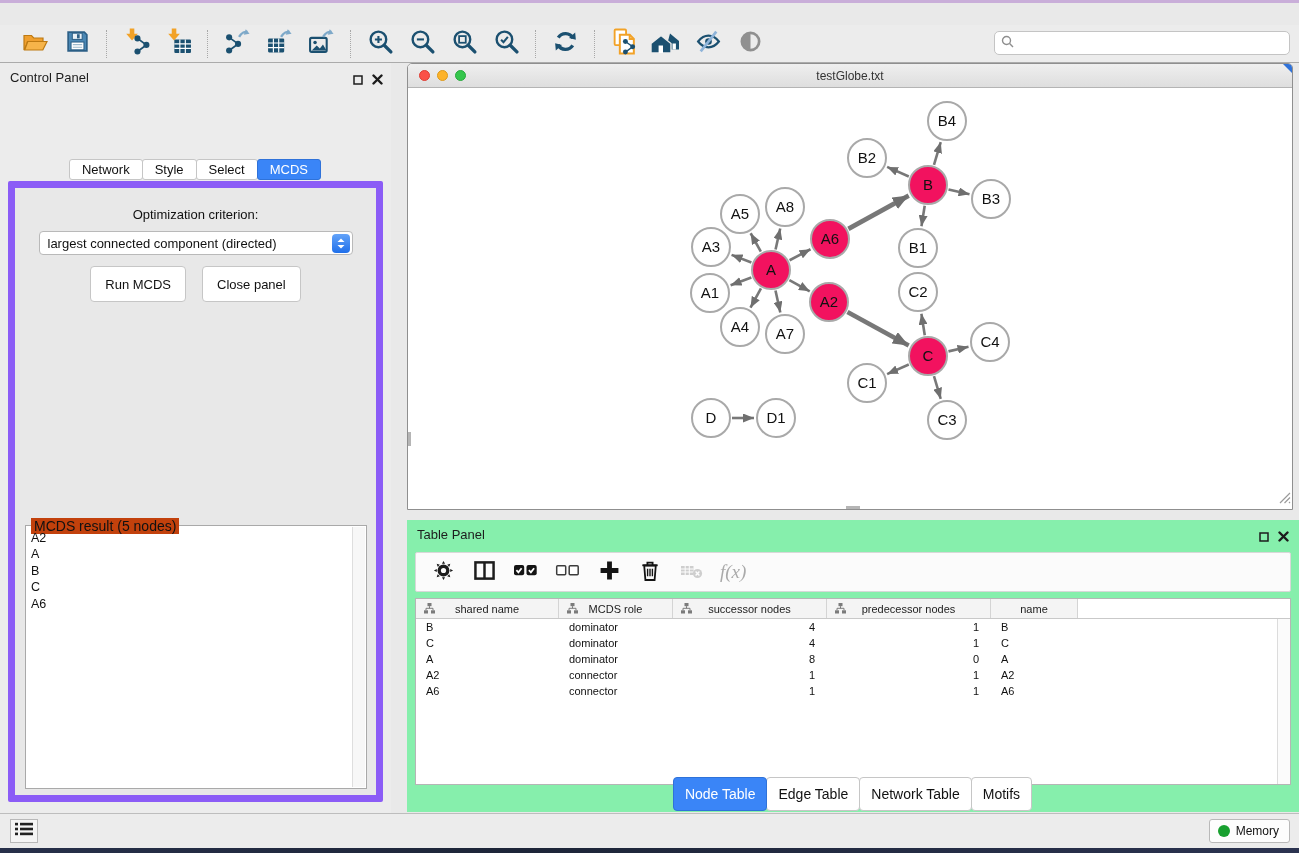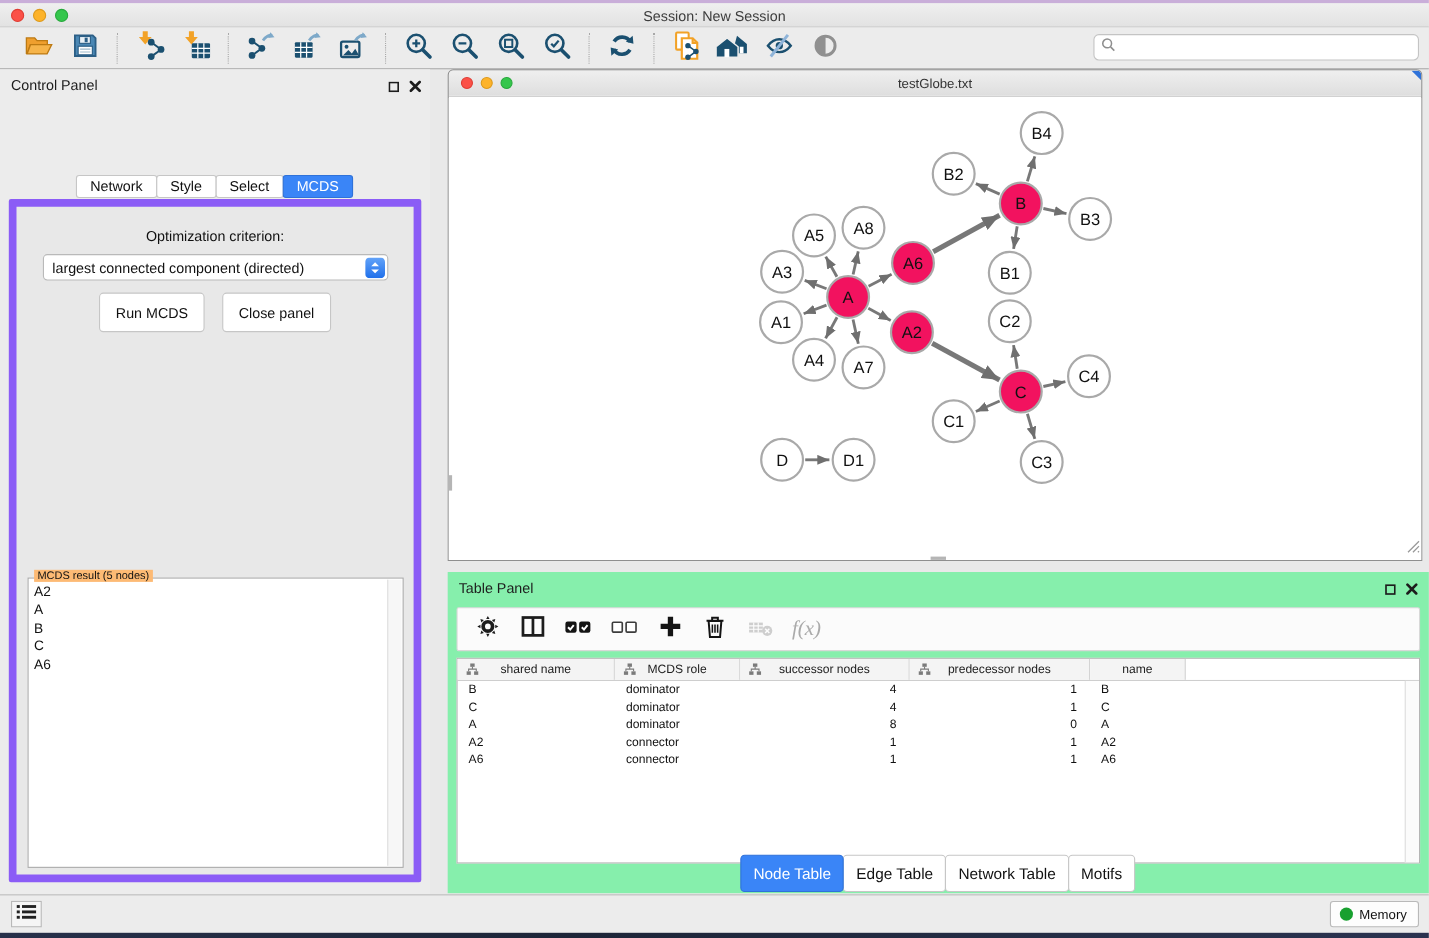--- a/index.html
+++ b/index.html
@@ -33,21 +33,21 @@
   .cp-tabs { position:absolute; left:0; top:96px; width:100%; display:flex; justify-content:center; }
   .tab-btn { height:21px; padding:0 12px; font-size:13px; background:#fff; border:1px solid #c6c6c6; border-radius:3px; margin-left:-1px; display:flex; align-items:center; color:#111; }
   .tab-btn.active { background:#3a85f7; border-color:#2f72d9; color:#fff; z-index:1; position:relative; }
   .cp-body { position:absolute; left:8px; right:8px; top:118px; bottom:11px; background:#e8e8e8; border:7px solid #8b5cf6; border-radius:2px; }
   .opt-label { text-align:center; font-size:13px; color:#111; margin-top:19px; }
   .criterion { position:relative; margin:9px auto 0; width:314px; height:24px; background:#fff; border:1px solid #b9b9b9; border-radius:4px; font-size:13px; color:#111; display:flex; align-items:center; padding-left:8px; }
   .criterion .stepper { position:absolute; right:2px; top:2px; }
   .btn-row { display:flex; justify-content:center; gap:16px; margin-top:11px; }
   .mac-btn { height:36px; padding:0 14px; background:#fff; border:1px solid #c6c6c6; border-radius:4px; font-size:13px; color:#111; display:flex; align-items:center; }
   .result-group { position:absolute; left:10px; right:9px; top:337px; bottom:6px; border:1px solid #a9a9a9; background:#fff; }
-  .result-legend { position:absolute; top:-8px; left:5px; background:#fdba74; padding:0 3px; font-size:10px; color:#111; }
+  .result-legend { position:absolute; top:-8px; left:5px; background:#c2410c; padding:0 3px; font-size:14px; color:#111; }
   .result-list { position:absolute; left:1px; right:14px; top:4px; bottom:1px; overflow:hidden; }
   .result-item { font-size:12.5px; line-height:16.4px; padding-left:4px; color:#111; }
   .result-scroll { position:absolute; top:1px; bottom:1px; right:1px; width:13px; background:#f7f7f7; border-left:1px solid #dedede; }
 
   
   .net-window { position:absolute; left:407px; top:63px; width:886px; height:447px; border:1px solid #8f8f8f; border-radius:5px 5px 0 0; background:#fff; }
   .net-titlebar { position:relative; height:24px; background:linear-gradient(#efefef,#dedede); border-bottom:1px solid #b4b4b4; border-radius:4px 4px 0 0; }
   .net-titlebar .traffic { top:6px; left:11px; gap:7px; }
   .net-titlebar .light { width:11px; height:11px; }
   .net-title { position:absolute; top:5px; width:100%; text-align:center; font-size:12px; color:#333; }
@@ -82,28 +82,20 @@
   .wallpaper { position:absolute; left:0; bottom:0; width:100%; height:5px; background:linear-gradient(90deg,#27304a,#1d2538 40%,#2b3350); }
 
   svg text { font-family:"Liberation Sans", sans-serif; }
 </style>
 </head>
 <body>
 
 <div class="screen">
 
   <div class="top-accent"></div>
-  <div class="titlebar">
-    <div class="traffic">
-      <span class="light red"></span>
-      <span class="light yellow"></span>
-      <span class="light green"></span>
-    </div>
-    <div class="win-title">Session: New Session</div>
-  </div>
 
   <div class="main-toolbar" id="main-toolbar">
     <div class="tb-group">
         <span class="tb-btn">
           <span><svg width="27" height="24" viewBox="0 0 27 24">
               <path d="M2 5.5h7.5l2.2 2.5H21v3.5H5.5L2.8 19.5H2z" fill="#ef9f2e" stroke="#bd7a13" stroke-width="1.2"></path>
               <path d="M5.8 11.5H25l-4.2 8.5H2.6z" fill="#f6b44a" stroke="#bd7a13" stroke-width="1.2"></path>
             </svg></span>
         </span>
         <span class="tb-btn">

